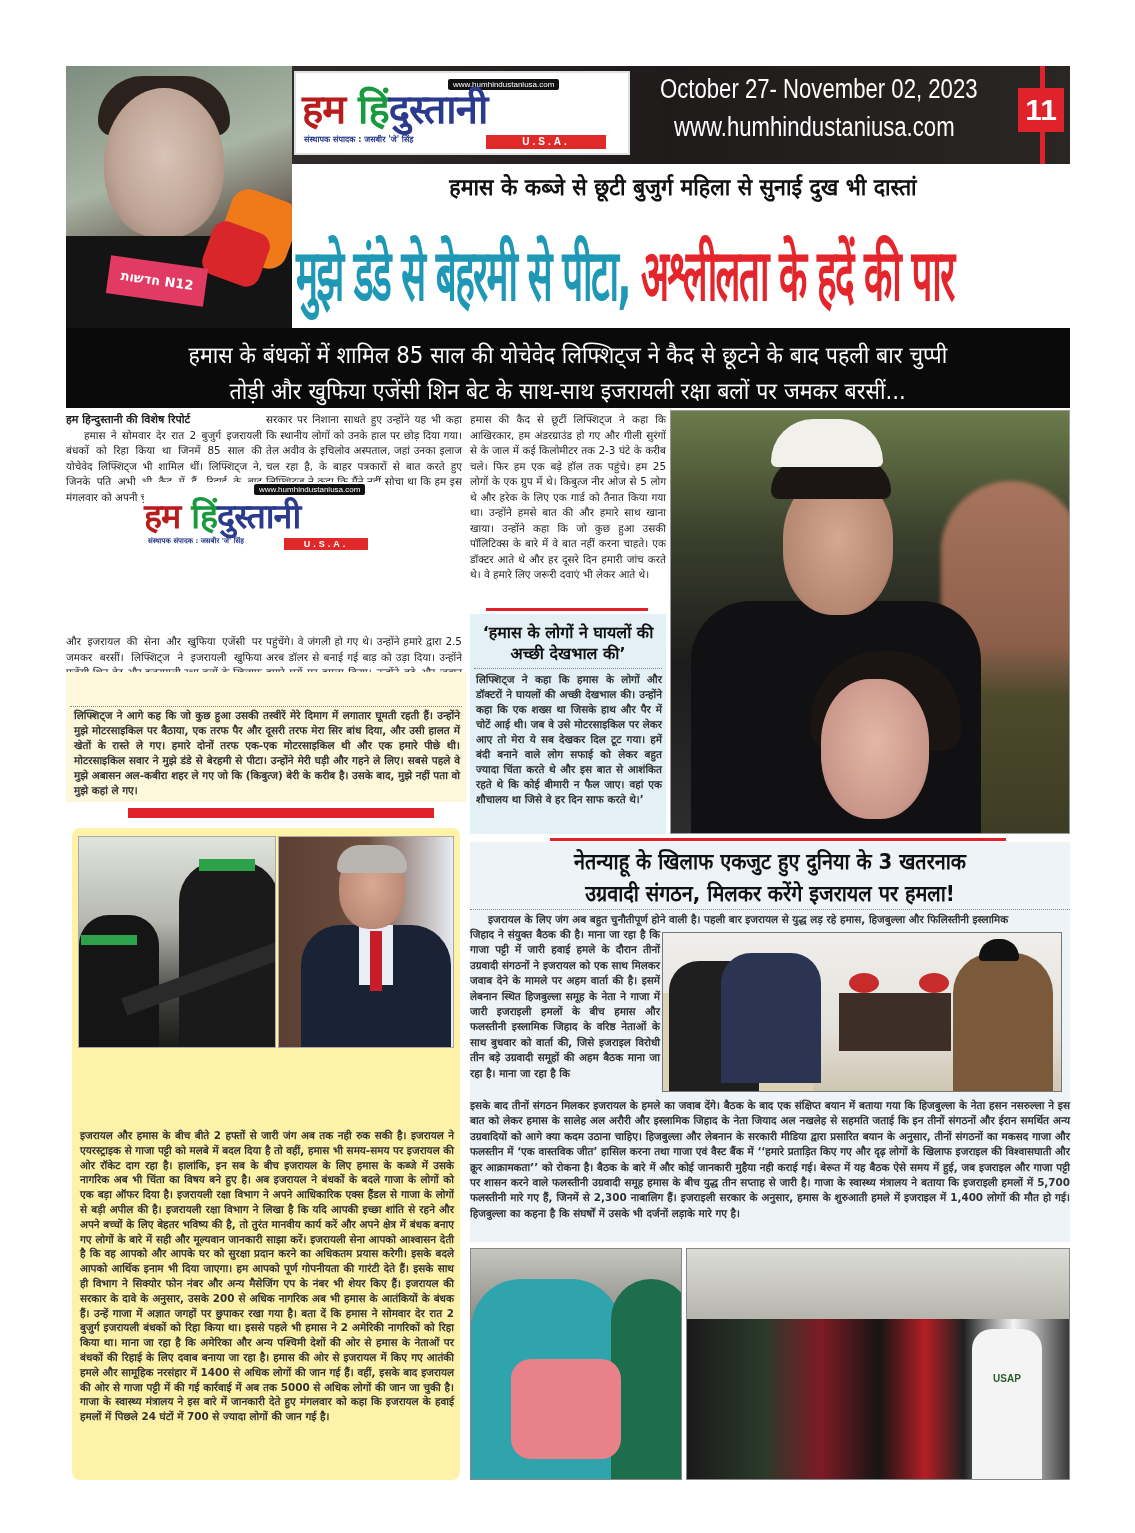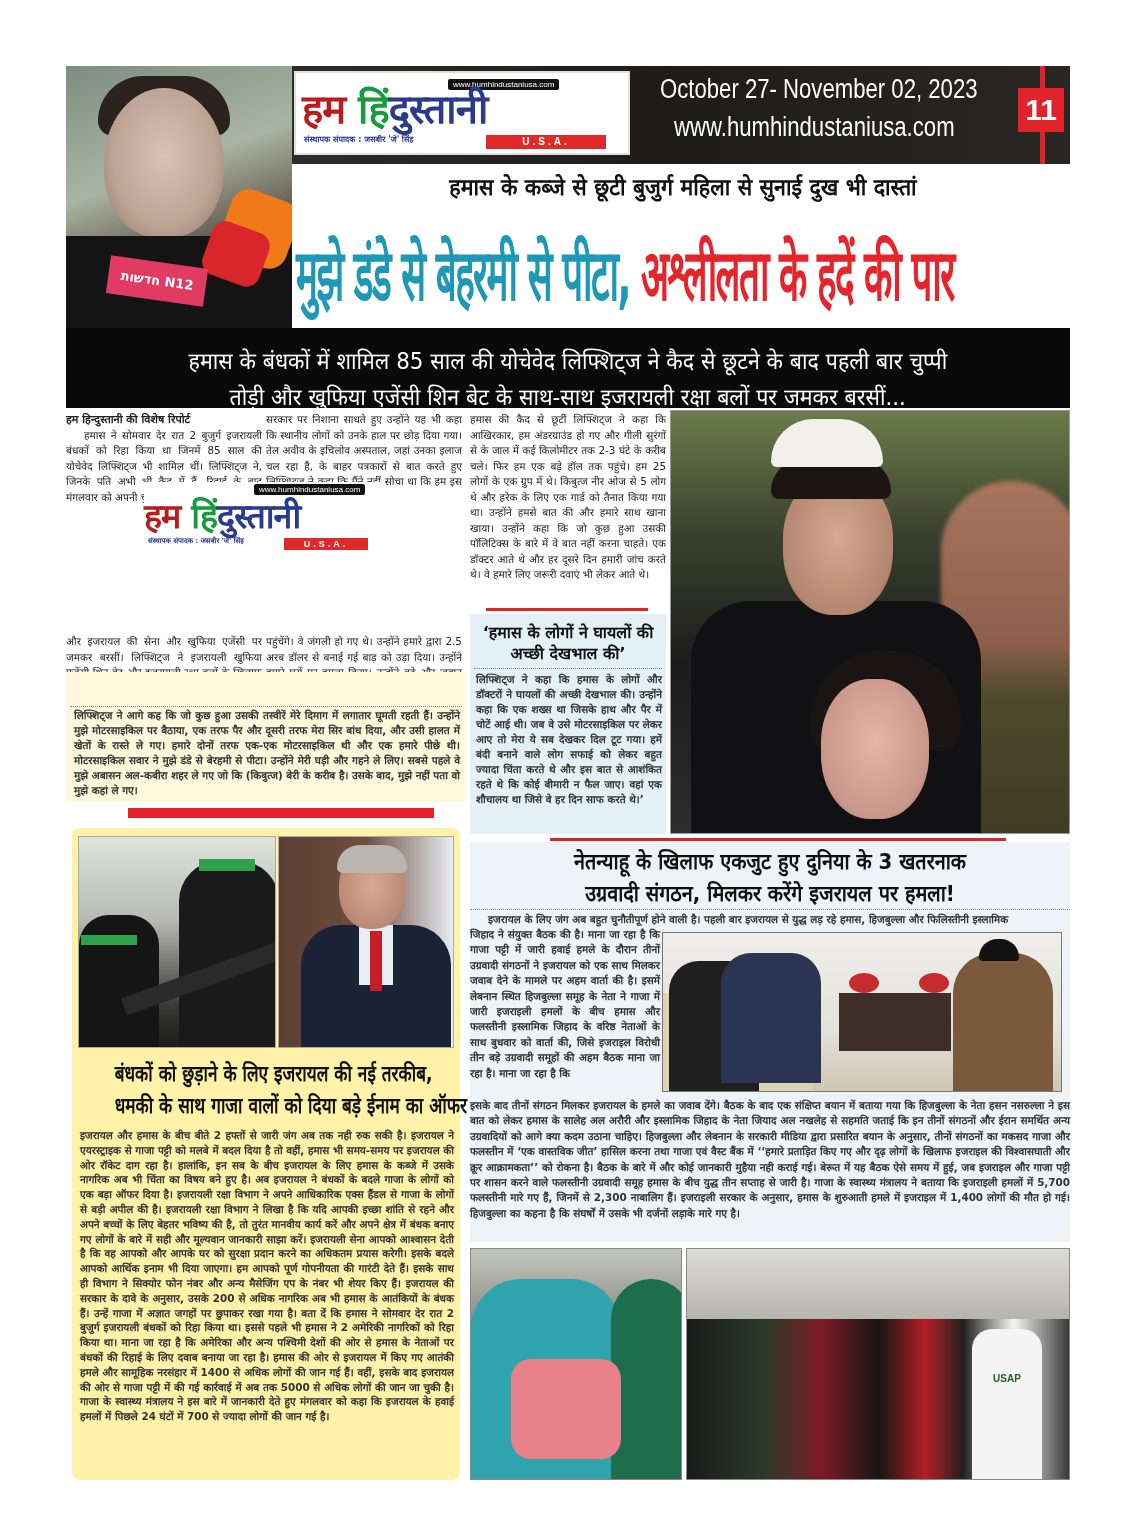--- a/index.html
+++ b/index.html
@@ -28,21 +28,21 @@
   .date-line { position: absolute; left: 594px; top: 6px; color: #ffffff; font-family: "Liberation Sans", sans-serif; font-size: 27px; line-height: 34px; transform: scaleX(0.82); transform-origin: left top; white-space: nowrap; }
   .site-line { position: absolute; left: 608px; top: 44px; color: #ffffff; font-family: "Liberation Sans", sans-serif; font-size: 27px; line-height: 34px; transform: scaleX(0.82); transform-origin: left top; white-space: nowrap; }
   .page-rule { position: absolute; left: 974px; top: 0; width: 5px; height: 98px; background: #e0232a; }
   .page-num { position: absolute; left: 952px; top: 22px; width: 46px; height: 44px; background: #e0232a; color: #fff; font-family: "Liberation Sans", sans-serif; font-weight: bold; font-size: 30px; text-align: center; line-height: 44px; }
 
   .kicker { position: absolute; left: 230px; top: 104px; width: 774px; text-align: center; font-weight: bold; font-size: 23px; color: #111; white-space: nowrap; transform: scaleX(0.93); }
   .headline { position: absolute; left: 230px; top: 150px; width: 774px; text-align: left; font-weight: bold; font-size: 46px; line-height: 100px; white-space: nowrap; letter-spacing: -2px; transform: scaleX(0.8) scaleY(1.55); transform-origin: left top; top: 132px; }
   .headline .blue { color: #1f98b6; }
   .headline .red { color: #e4262c; }
 
-  .deck { position: absolute; left: 0; top: 262px; width: 1004px; height: 80px; background: #0a0a0a; color: #fff; text-align: center; font-size: 23px; line-height: 36px; padding-top: 15px; }
+  .deck { position: absolute; left: 0; top: 262px; width: 1004px; height: 80px; background: #0a0a0a; color: #fff; text-align: center; font-size: 23px; line-height: 36px; padding-top: 9px; }
   .deck span { display: inline-block; transform: scaleX(0.93); white-space: nowrap; }
 
   
   .col-text { position: absolute; font-size: 10.4px; line-height: 15.5px; text-align: justify; color: #222; }
   .col-a { left: 0; top: 346px; width: 196px; }
   .col-b { left: 200px; top: 346px; width: 196px; }
   .col-c { left: 404px; top: 346px; width: 196px; }
   .byline { font-weight: bold; font-size: 11px; }
   .para { text-indent: 18px; }
 
@@ -213,24 +213,20 @@
     <div class="band2"></div>
     <div class="gun"></div>
   </div>
   <div class="photo-pm">
     <div class="suit"></div>
     <div class="shirt"></div>
     <div class="tie"></div>
     <div class="head"></div>
     <div class="hair"></div>
   </div>
-  <div class="bl-head">
-    <div>बंधकों को छुड़ाने के लिए इजरायल की नई तरकीब,</div>
-    <div>धमकी के साथ गाजा वालों को दिया बड़े ईनाम का ऑफर</div>
-  </div>
   <div class="bl-text">इजरायल और हमास के बीच बीते 2 हफ्तों से जारी जंग अब तक नही रुक सकी है। इजरायल ने एयरस्ट्राइक से गाजा पट्टी को मलबे में बदल दिया है तो वहीं, हमास भी समय-समय पर इजरायल की ओर रॉकेट दाग रहा है। हालांकि, इन सब के बीच इजरायल के लिए हमास के कब्जे में उसके नागरिक अब भी चिंता का विषय बने हुए है। अब इजरायल ने बंधकों के बदले गाजा के लोगों को एक बड़ा ऑफर दिया है। इजरायली रक्षा विभाग ने अपने आधिकारिक एक्स हैंडल से गाजा के लोगों से बड़ी अपील की है। इजरायली रक्षा विभाग ने लिखा है कि यदि आपकी इच्छा शांति से रहने और अपने बच्चों के लिए बेहतर भविष्य की है, तो तुरंत मानवीय कार्य करें और अपने क्षेत्र में बंधक बनाए गए लोगों के बारे में सही और मूल्यवान जानकारी साझा करें। इजरायली सेना आपको आश्वासन देती है कि वह आपको और आपके घर को सुरक्षा प्रदान करने का अधिकतम प्रयास करेगी। इसके बदले आपको आर्थिक इनाम भी दिया जाएगा। हम आपको पूर्ण गोपनीयता की गारंटी देते हैं। इसके साथ ही विभाग ने सिक्योर फोन नंबर और अन्य मैसेजिंग एप के नंबर भी शेयर किए हैं। इजरायल की सरकार के दावे के अनुसार, उसके 200 से अधिक नागरिक अब भी हमास के आतंकियों के बंधक हैं। उन्हें गाजा में अज्ञात जगहों पर छुपाकर रखा गया है। बता दें कि हमास ने सोमवार देर रात 2 बुजुर्ग इजरायली बंधकों को रिहा किया था। इससे पहले भी हमास ने 2 अमेरिकी नागरिकों को रिहा किया था। माना जा रहा है कि अमेरिका और अन्य पश्चिमी देशों की ओर से हमास के नेताओं पर बंधकों की रिहाई के लिए दवाब बनाया जा रहा है। हमास की ओर से इजरायल में किए गए आतंकी हमले और सामूहिक नरसंहार में 1400 से अधिक लोगों की जान गई हैं। वहीं, इसके बाद इजरायल की ओर से गाजा पट्टी में की गई कार्रवाई में अब तक 5000 से अधिक लोगों की जान जा चुकी है। गाजा के स्वास्थ्य मंत्रालय ने इस बारे में जानकारी देते हुए मंगलवार को कहा कि इजरायल के हवाई हमलों में पिछले 24 घंटों में 700 से ज्यादा लोगों की जान गई है।</div>
 
   <div class="red-bar-top" style="left:484px; top:772px; width:456px;"></div>
   <div class="br-box"></div>
   <div class="br-head">
     <div>नेतन्याहू के खिलाफ एकजुट हुए दुनिया के 3 खतरनाक</div>
     <div>उग्रवादी संगठन, मिलकर करेंगे इजरायल पर हमला!</div>
   </div>
   <div class="dotted" style="left:404px; top:843px; width:600px;"></div>
   <div class="br-lead">इजरायल के लिए जंग अब बहुत चुनौतीपूर्ण होने वाली है। पहली बार इजरायल से युद्ध लड़ रहे हमास, हिजबुल्ला और फिलिस्तीनी इस्लामिक</div>

